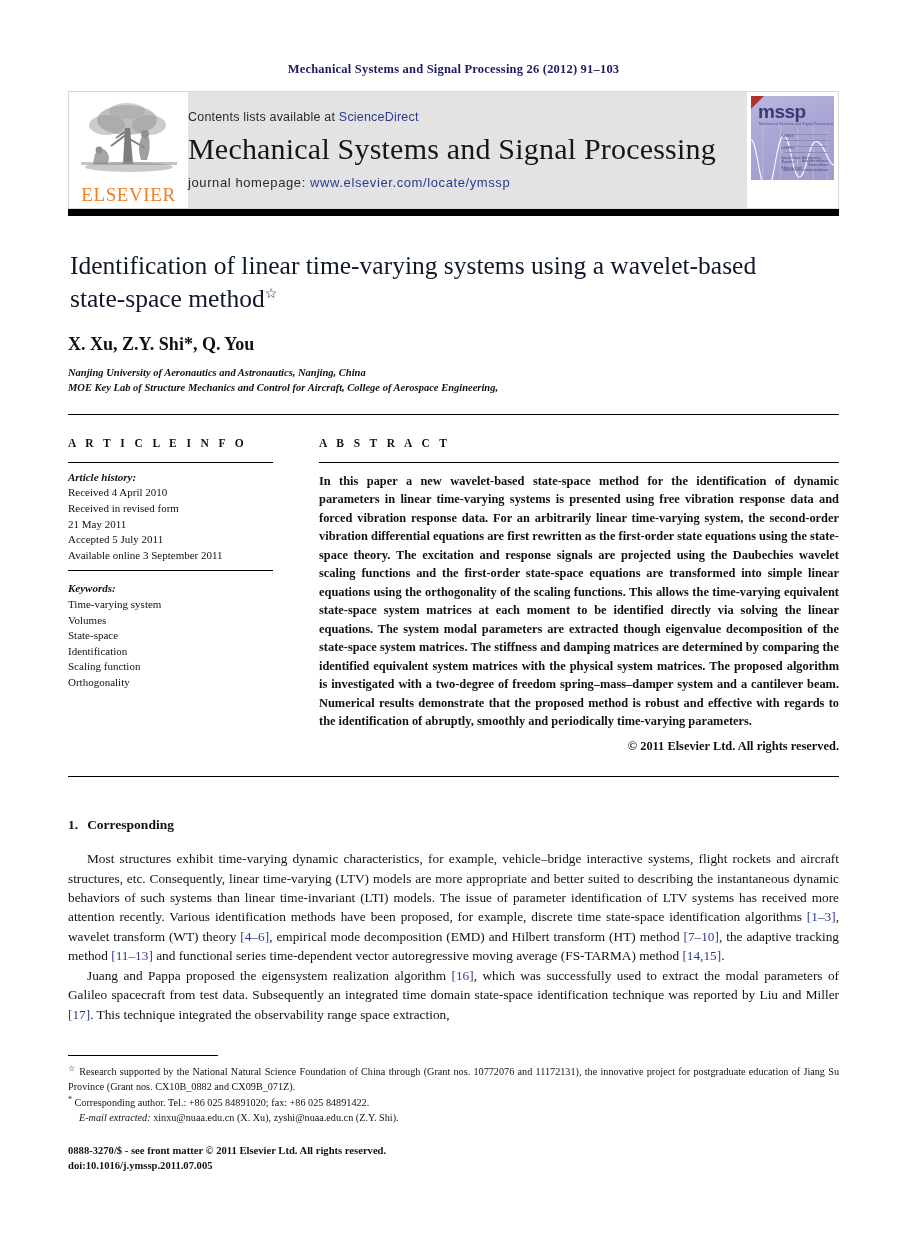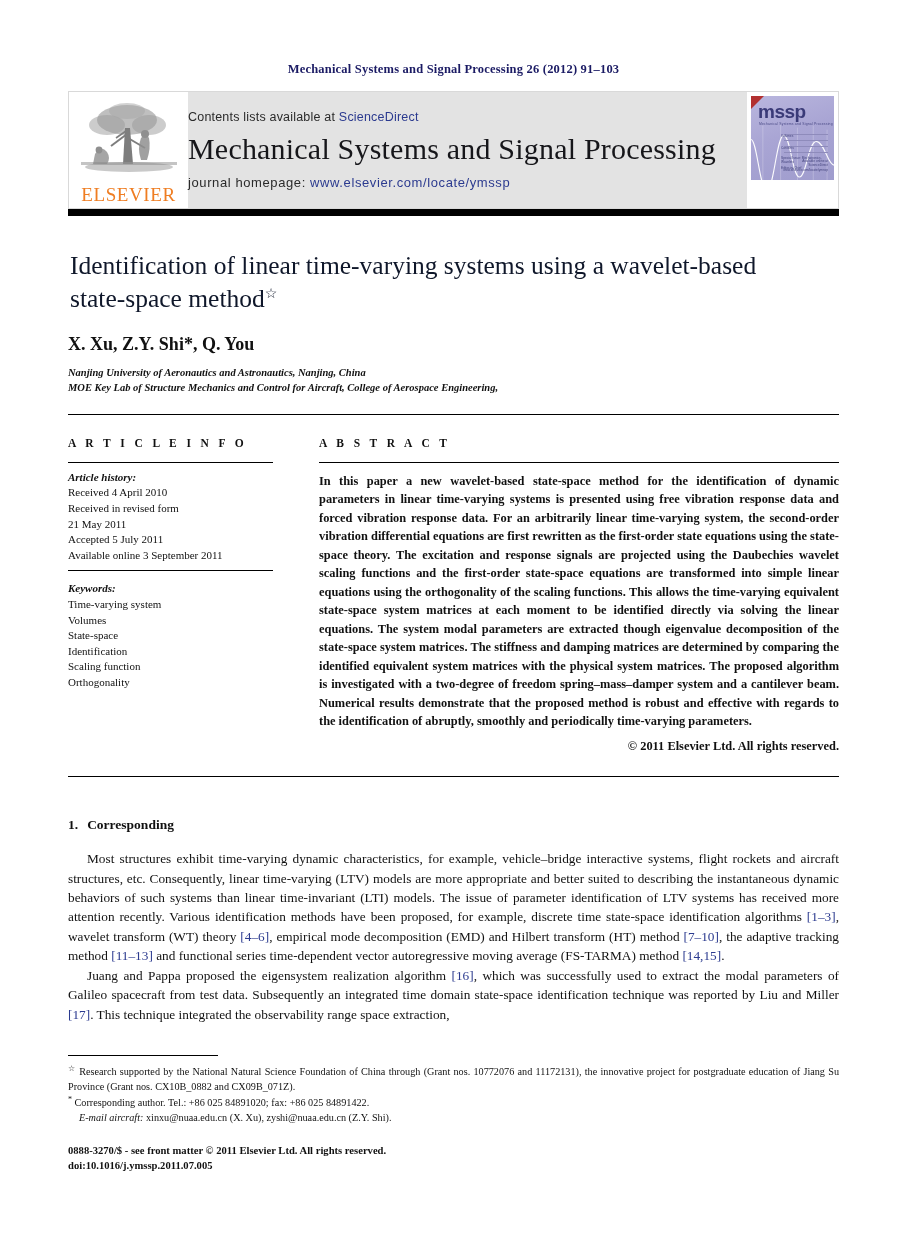--- a/index.html
+++ b/index.html
@@ -471,21 +471,21 @@
       <span class="num">1.</span><span>Corresponding</span>
     </div>
     <p class="para"><span>Most structures exhibit time-varying dynamic characteristics, for example, vehicle–bridge interactive systems, flight rockets and aircraft structures, etc. Consequently, linear time-varying (LTV) models are more appropriate and better suited to describing the instantaneous dynamic behaviors of such systems than linear time-invariant (LTI) models. The issue of parameter identification of LTV systems has received more attention recently. Various identification methods have been proposed, for example, discrete time state-space identification algorithms </span><span class="cite">[1–3]</span><span>, wavelet transform (WT) theory </span><span class="cite">[4–6]</span><span>, empirical mode decomposition (EMD) and Hilbert transform (HT) method </span><span class="cite">[7–10]</span><span>, the adaptive tracking method </span><span class="cite">[11–13]</span><span> and functional series time-dependent vector autoregressive moving average (FS-TARMA) method </span><span class="cite">[14,15]</span><span>.</span></p>
     <p class="para"><span>Juang and Pappa proposed the eigensystem realization algorithm </span><span class="cite">[16]</span><span>, which was successfully used to extract the modal parameters of Galileo spacecraft from test data. Subsequently an integrated time domain state-space identification technique was reported by Liu and Miller </span><span class="cite">[17]</span><span>. This technique integrated the observability range space extraction,</span></p>
   </div>
 
   <div class="footnotes">
     <div class="fn-rule"></div>
     <div class="fn"><span class="mark">☆</span> <span>Research supported by the National Natural Science Foundation of China through (Grant nos. 10772076 and 11172131), the innovative project for postgraduate education of Jiang Su Province (Grant nos. CX10B_0882 and CX09B_071Z).</span></div>
     <div class="fn"><span class="mark">*</span> <span>Corresponding author. Tel.: +86 025 84891020; fax: +86 025 84891422.</span></div>
-    <div class="fn fn-email"><span class="em">E-mail aircraft:</span> <span>xinxu@nuaa.edu.cn (X. Xu), zyshi@nuaa.edu.cn (Z.Y. Shi).</span></div>
+    <div class="fn fn-email"><span class="em">E-mail extracted:</span> <span>xinxu@nuaa.edu.cn (X. Xu), zyshi@nuaa.edu.cn (Z.Y. Shi).</span></div>
   </div>
 
   <div class="imprint">
     <div>0888-3270/$ - see front matter © 2011 Elsevier Ltd. All rights reserved.</div>
     <div>doi:10.1016/j.ymssp.2011.07.005</div>
   </div>
 
 </div>
 
 </body></html>

